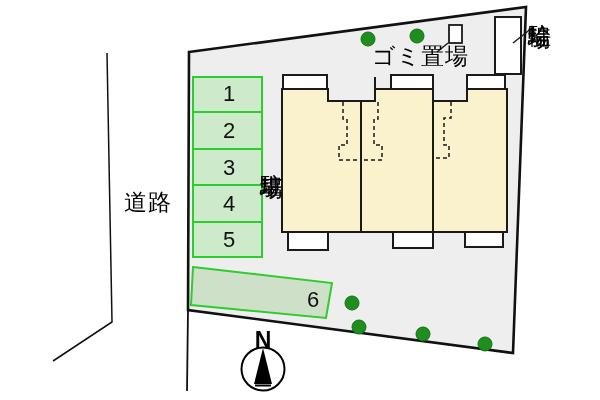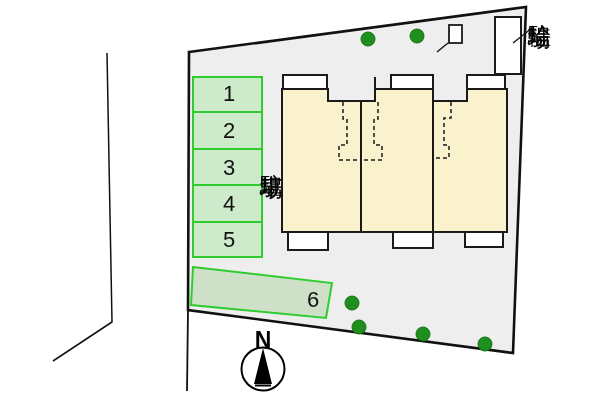--- a/index.html
+++ b/index.html
@@ -89,23 +89,25 @@
       <circle cx="485" cy="344" r="7"></circle>
     </g>
 
     <g>
       <circle cx="263" cy="369" r="21.5" fill="#ffffff" stroke="#000000" stroke-width="2"></circle>
       <polygon points="263,348 254,384 272,384" fill="#000000"></polygon>
       <line x1="255" y1="385.5" x2="271" y2="385.5" stroke="#000000" stroke-width="2"></line>
     </g>
   </svg>
 
+  <div class="lbl lbl-h" style="left:124px;top:191px;">道路</div>
 
   <div class="lbl lbl-v" style="left:259px;top:155px;">駐車場</div>
 
+  <div class="lbl lbl-h" style="left:372px;top:45px;">ゴミ置場</div>
 
   <div class="lbl lbl-v" style="left:527px;top:5px;">駐輪場</div>
 
   <div class="north-n" style="left:251px;top:327px;width:24px;">N</div>
 
   <div class="space-num" style="left:214px;top:81px;width:30px;">1</div>
   <div class="space-num" style="left:214px;top:118px;width:30px;">2</div>
   <div class="space-num" style="left:214px;top:155px;width:30px;">3</div>
   <div class="space-num" style="left:214px;top:191px;width:30px;">4</div>
   <div class="space-num" style="left:214px;top:227px;width:30px;">5</div>

